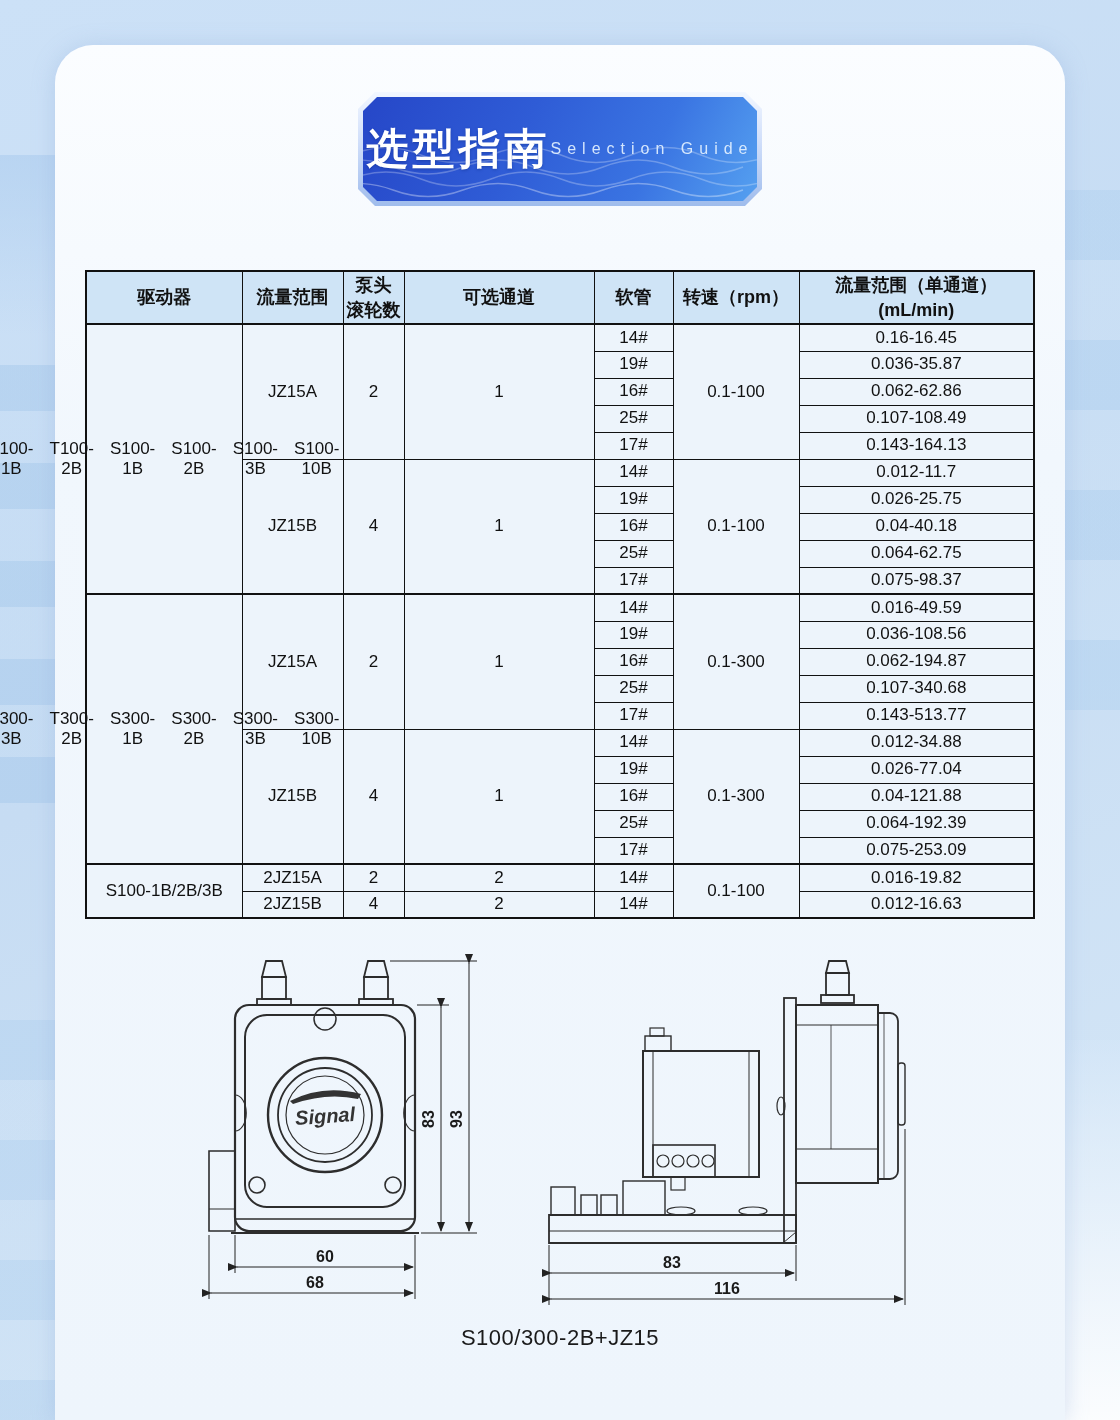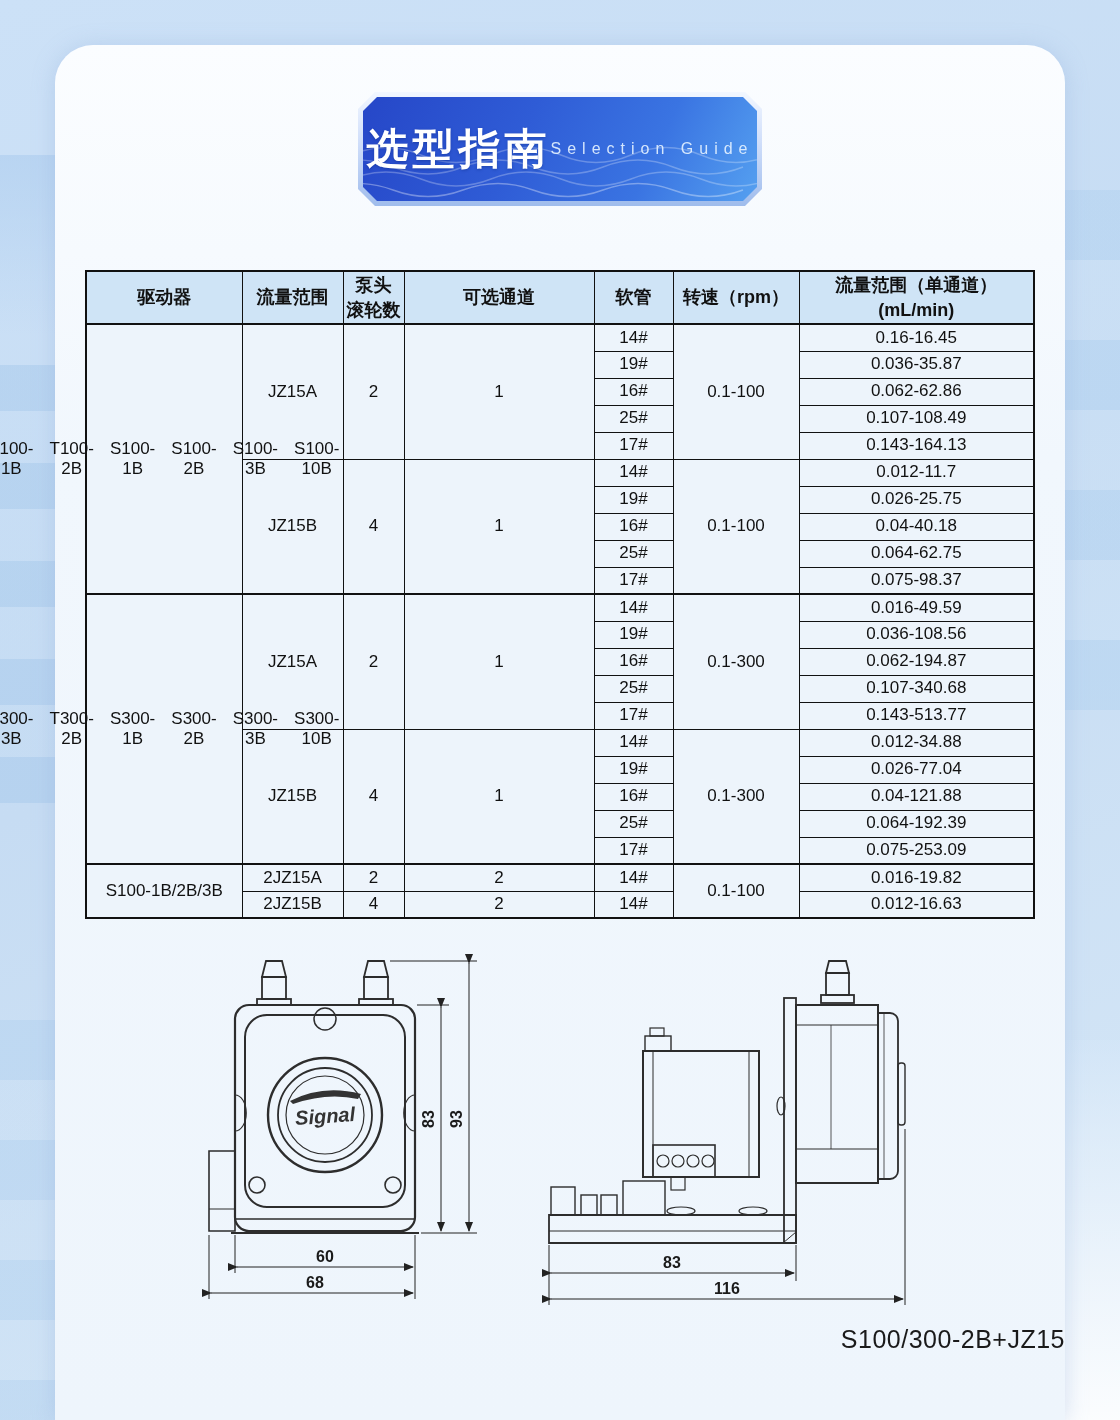--- a/index.html
+++ b/index.html
@@ -48,21 +48,21 @@
   table.sel thead tr{height:53px;}
   table.sel thead th{background:#cfe4f6;font-weight:700;font-size:18px;border-bottom:2.4px solid #111;}
   table.sel tbody tr{height:27px;}
   tr.grp td{border-top:2.6px solid #111;}
   .driver-list{display:flex;justify-content:center;align-items:center;gap:16px;}
   .hdr2 div{line-height:1.35;}
 
   
   .drawings{display:flex;justify-content:center;align-items:flex-start;gap:12px;margin-top:24px;}
   .drawings svg text{font-family:"Liberation Sans","DejaVu Sans",sans-serif;}
-  .caption{margin-top:10px;text-align:right;font-size:25px;color:#1a1a1a;letter-spacing:.5px;}
+  .caption{margin-top:10px;text-align:center;font-size:22px;color:#1a1a1a;letter-spacing:.5px;}
 </style>
 </head>
 <body>
 
 <div class="ghost g1"></div>
 <div class="ghost g2"></div>
 <div class="ghost g3"></div>
 <div class="ghost g4"></div>
 <div class="ghost g5"></div>
 

